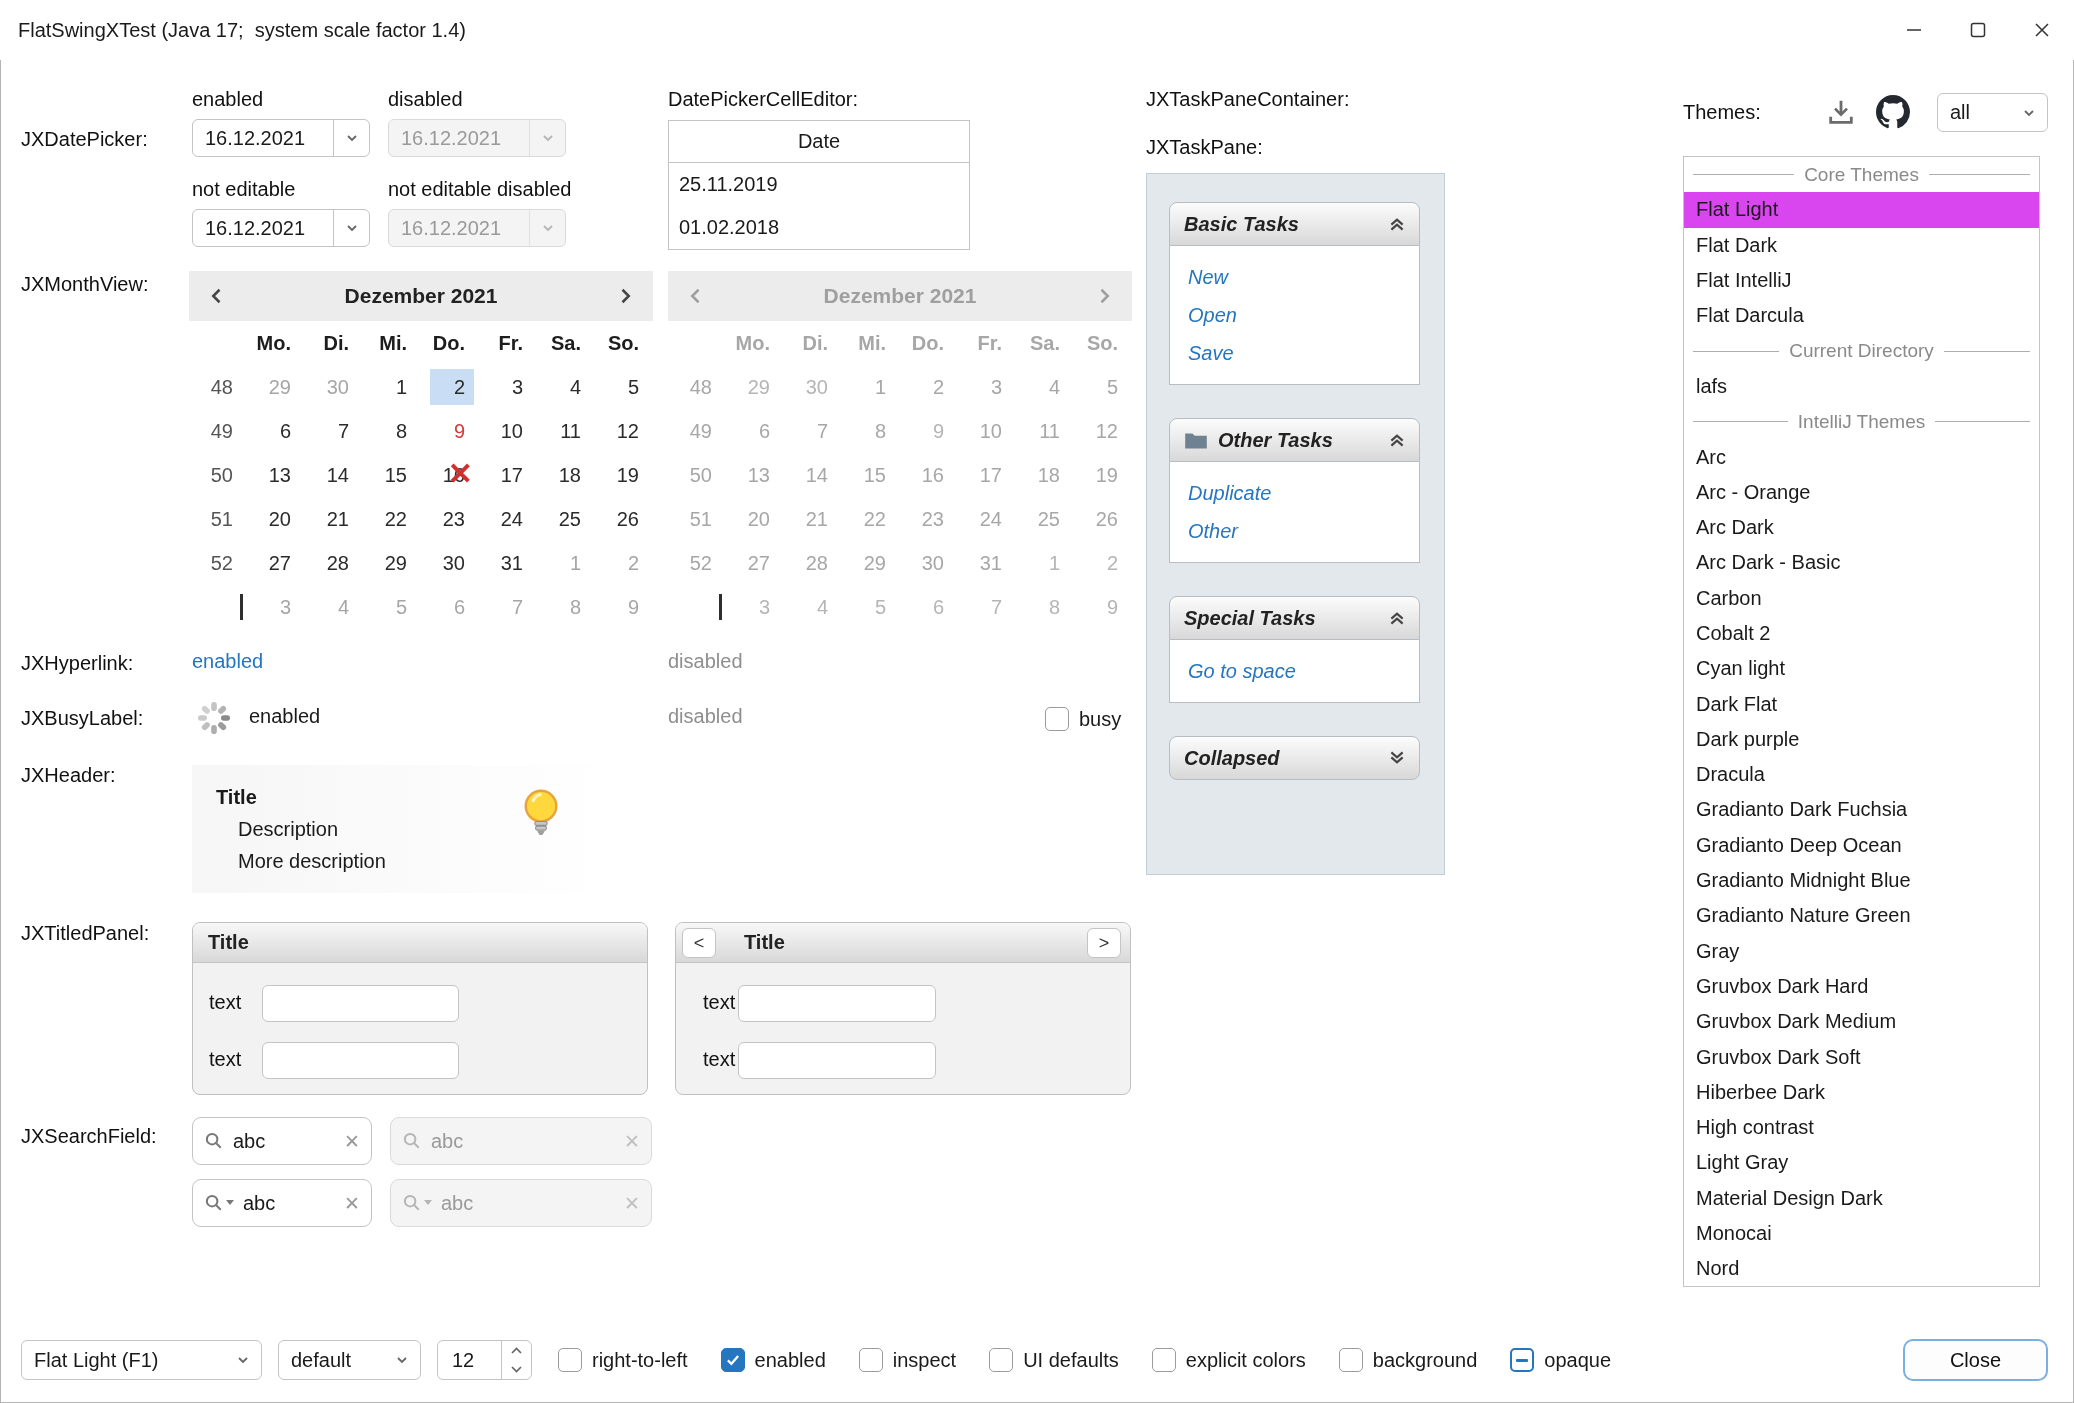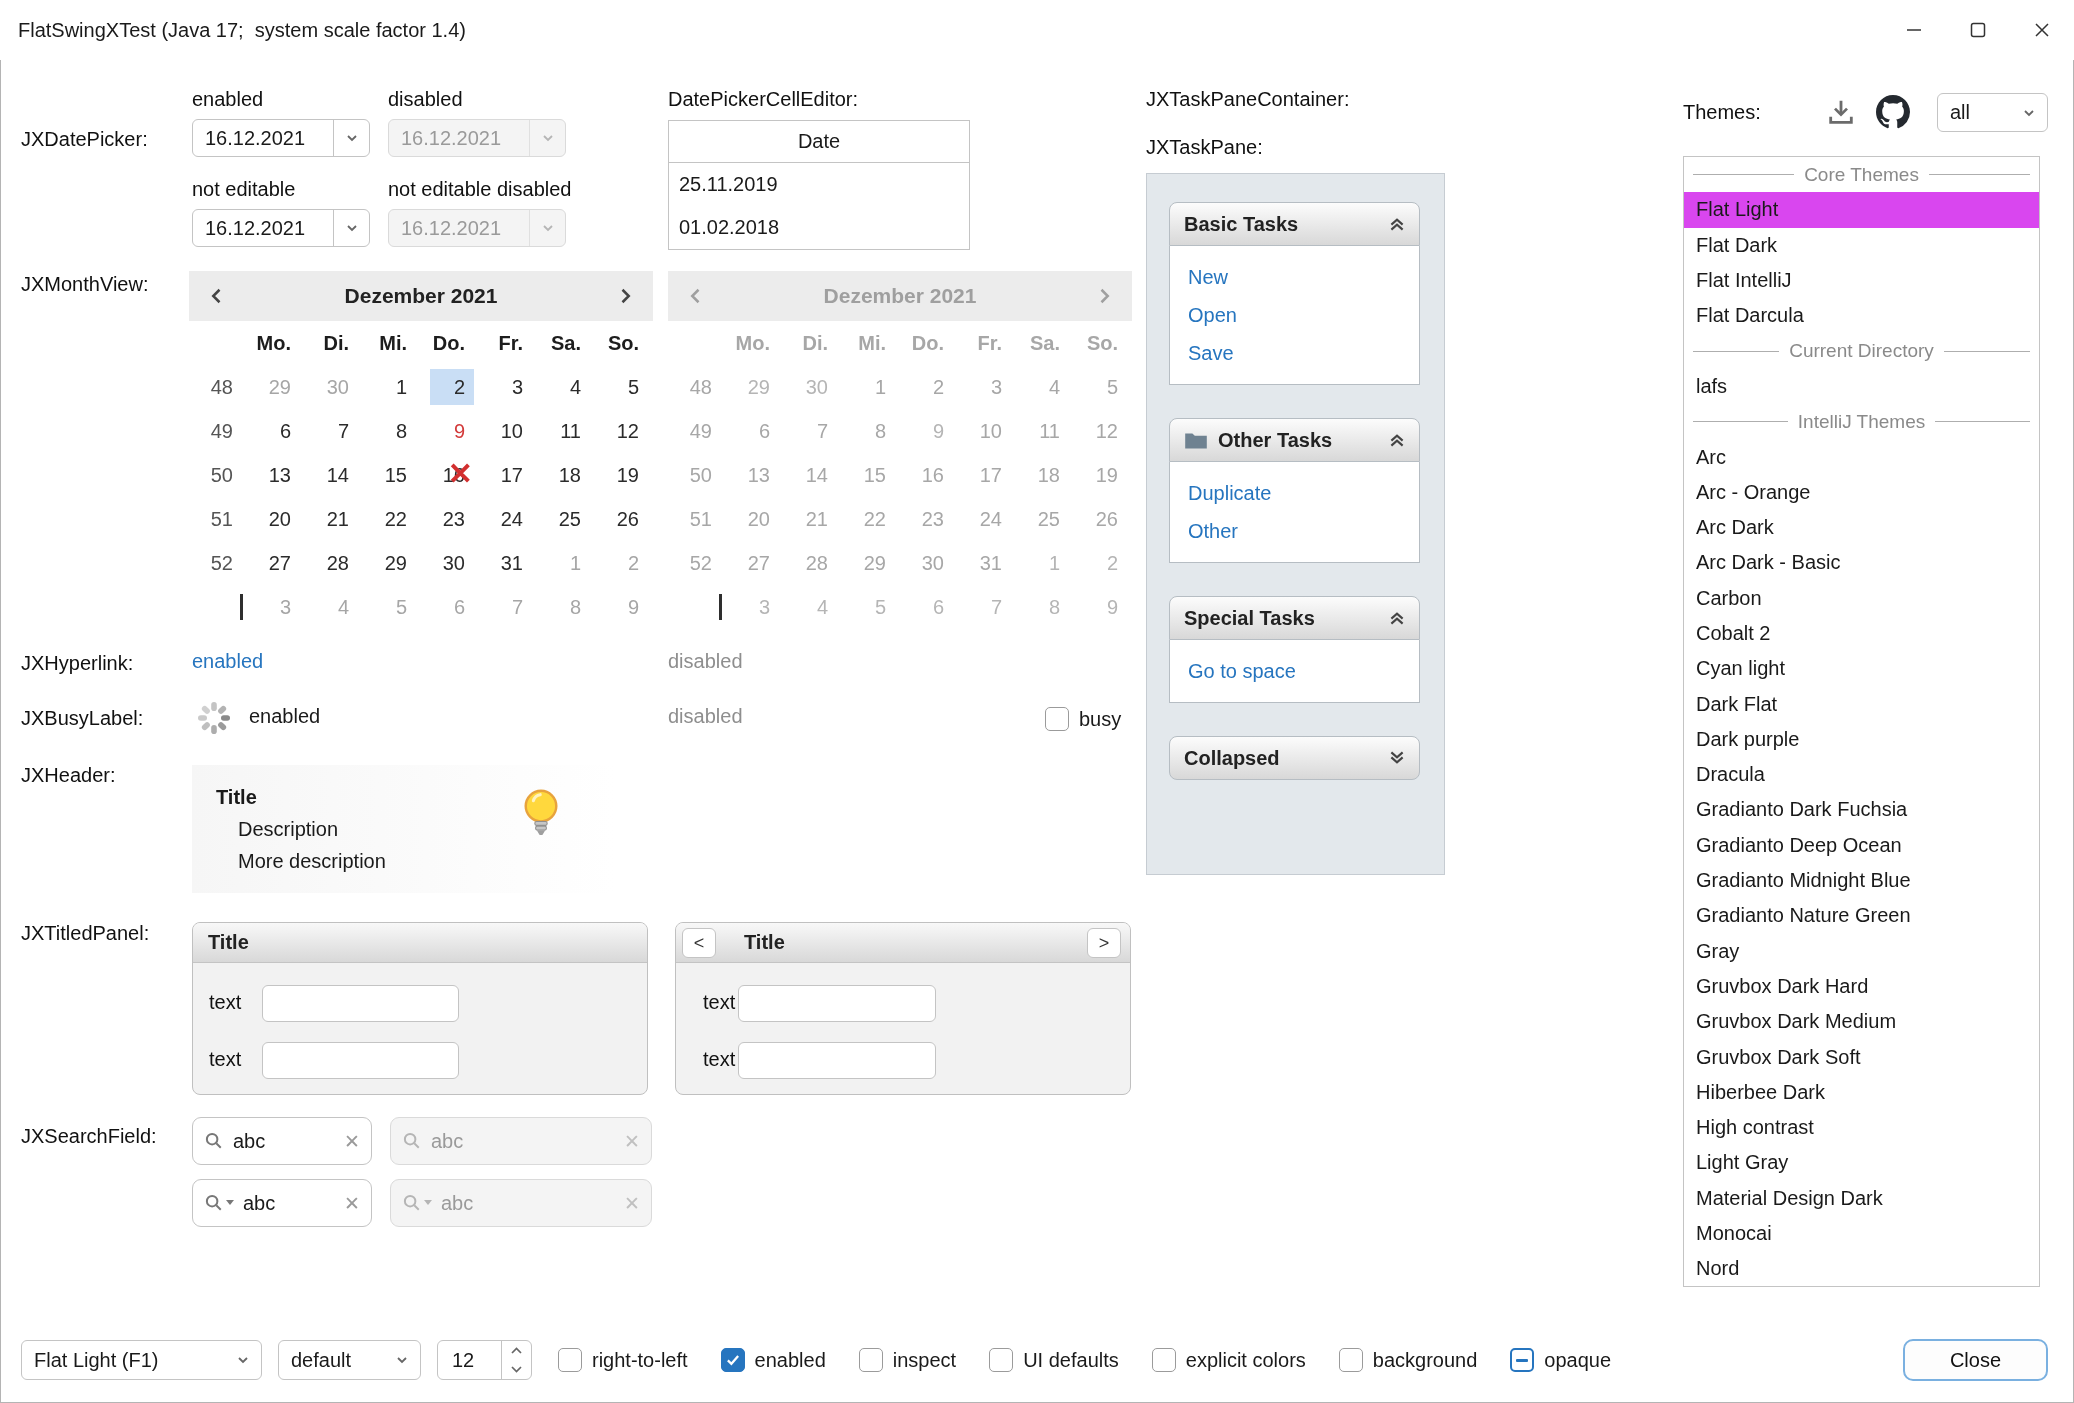--- a/index.html
+++ b/index.html
@@ -94,21 +94,21 @@
             display:flex; align-items:center; padding:8px 11px; gap:9px; }
   .search .magwrap { color:#777; display:flex; align-items:center; gap:2px; }
   .s-text { flex:1; }
   .s-clear { color:#9a9a9a; font-size:19px; }
   .search.disabled { background:#f4f4f4; border-color:#dadada; }
   .search.disabled .s-text { color:#9a9a9a; }
   .search.disabled .magwrap { color:#b5b5b5; }
   .search.disabled .s-clear { color:#c0c0c0; }
 
   
-  .taskcontainer { background:#e3e8ec; border:1px solid #c6ccd2; }
+  .taskcontainer { background:#e3e8ec; border:1px solid #c6ccd2;font-style:italic; }
   .task-list { padding:28px 24px 0 22px; display:flex; flex-direction:column; gap:33px; }
   .task-head { height:44px; display:flex; align-items:center; gap:10px; padding:0 12px 0 14px;
                background:linear-gradient(#fcfcfc, #d8d8d8); border:1px solid #b6bdc3;
                border-radius:8px 8px 0 0; font-weight:bold; color:#222; }
   .task-pane.collapsed .task-head { border-radius:8px; }
   .task-chevron { margin-left:auto; display:flex; align-items:center; }
   .task-folder { display:flex; align-items:center; }
   .task-body { background:#fff; border:1px solid #b6bdc3; border-top:none; padding:12px 18px;
                display:flex; flex-direction:column; }
   .task-link { color:#2675bf; line-height:38px; }

